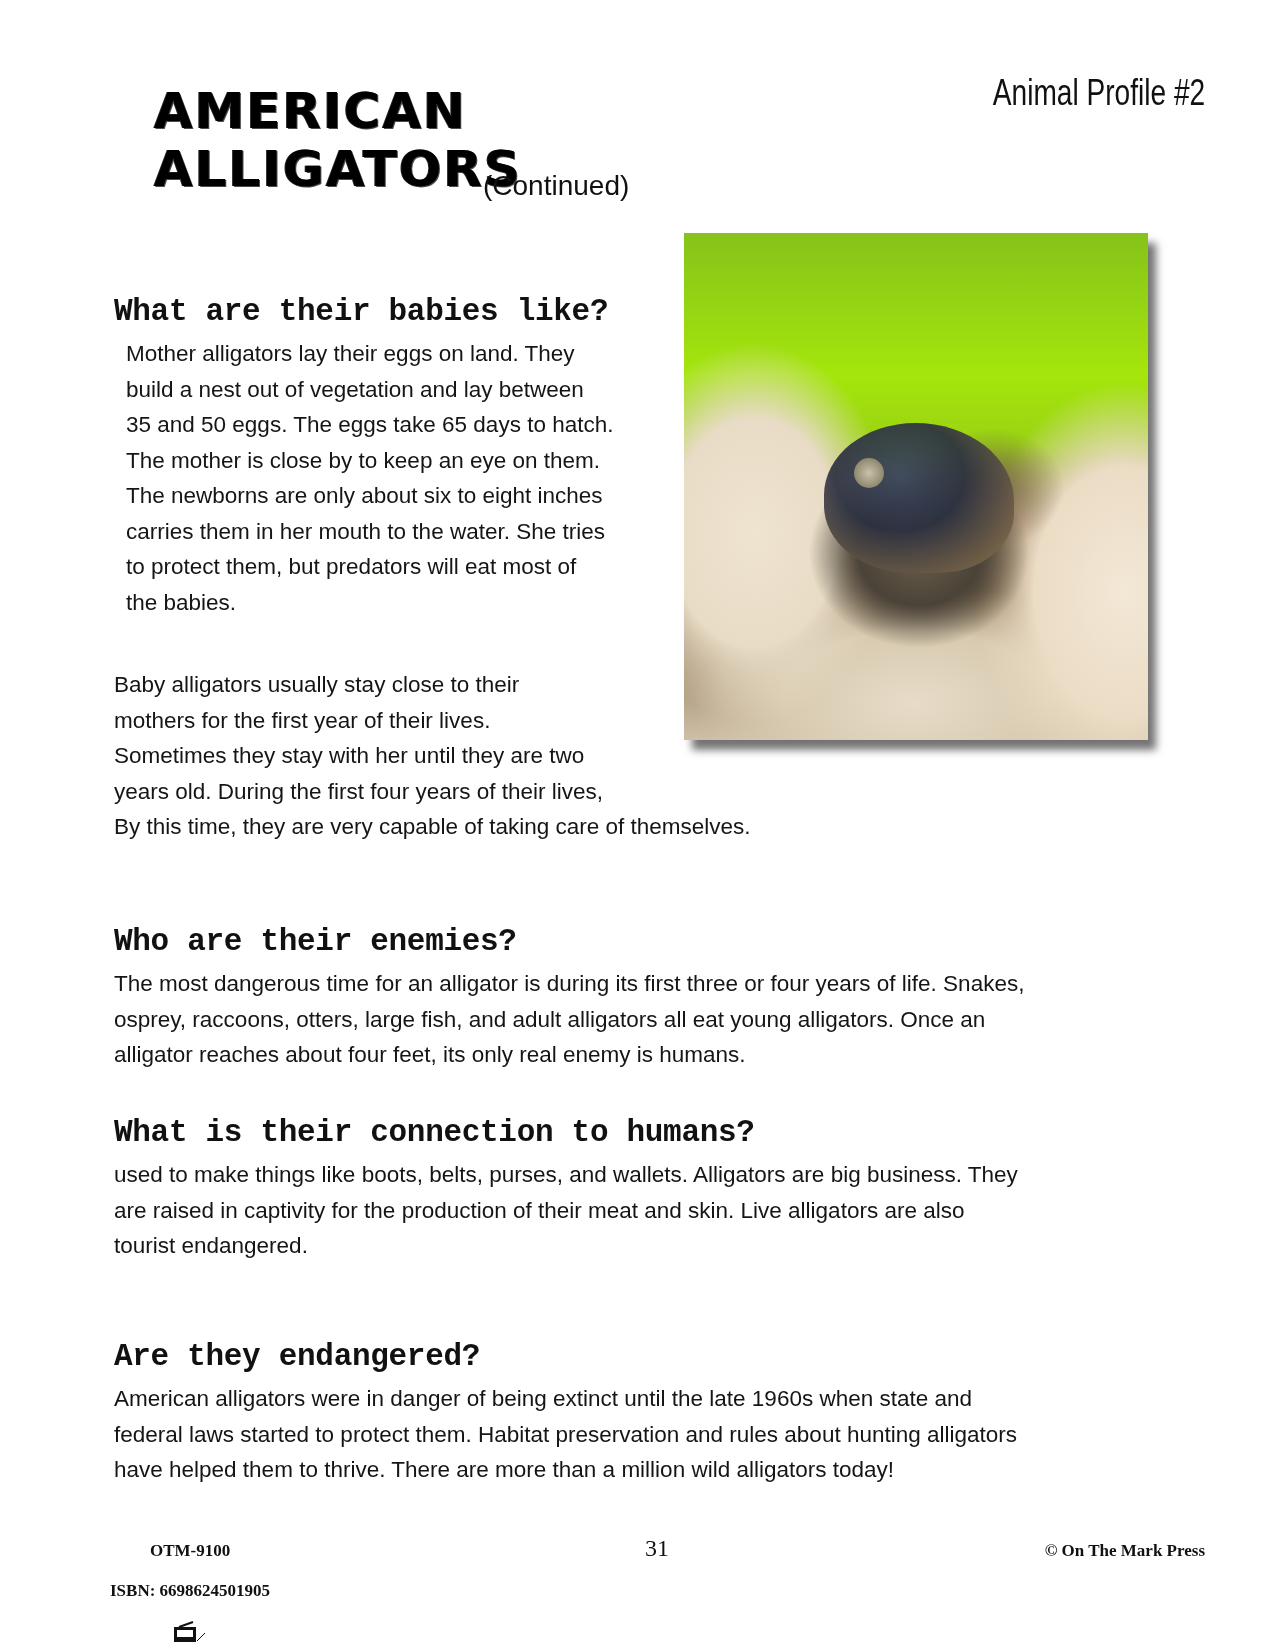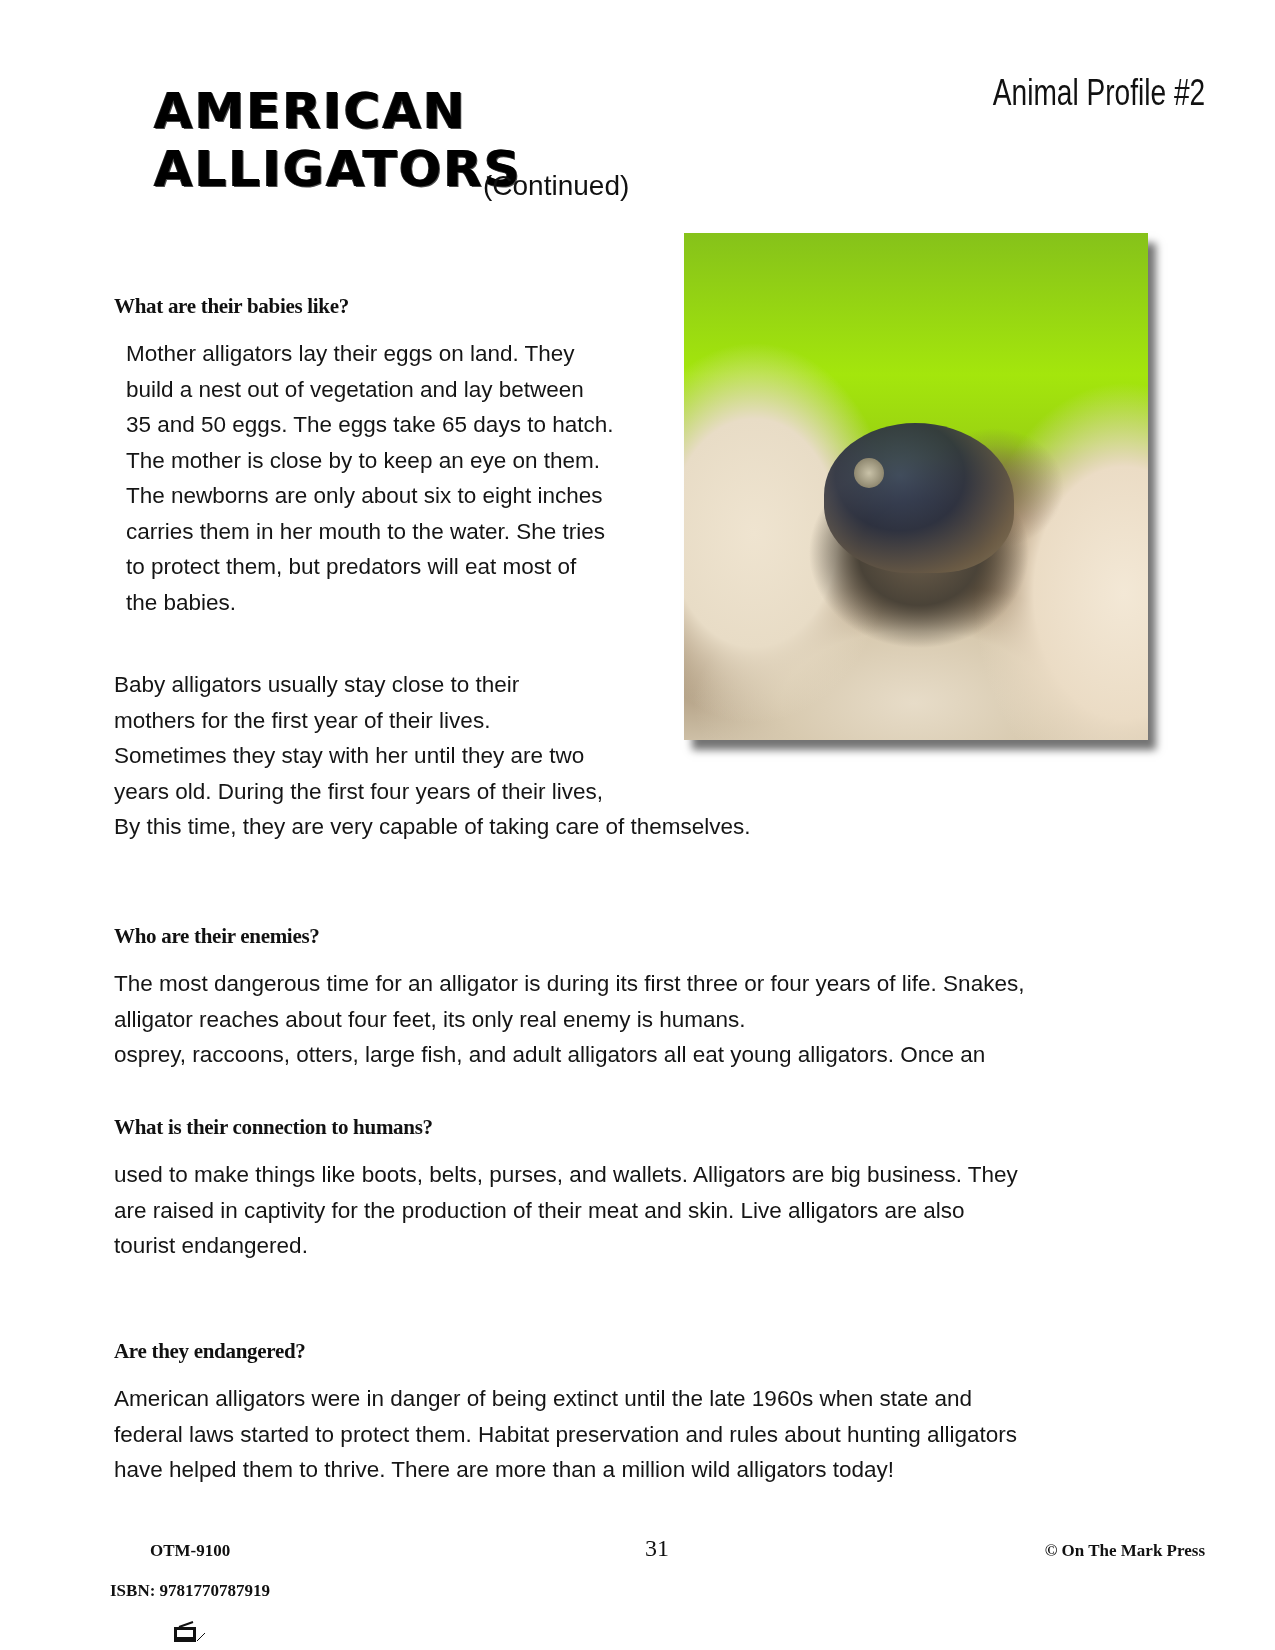--- a/index.html
+++ b/index.html
@@ -18,21 +18,21 @@
       radial-gradient(ellipse 110px 95px at 235px 320px, #6b5d4a 0%, #4a4338 55%, rgba(74,67,56,0) 100%),
       radial-gradient(ellipse 140px 190px at 70px 300px, #efe4d0 0%, #e8dcc6 60%, rgba(232,220,198,0) 100%),
       radial-gradient(ellipse 150px 210px at 440px 360px, #f3e8d6 0%, #ebdcc5 60%, rgba(235,220,197,0) 100%),
       radial-gradient(ellipse 220px 120px at 230px 470px, #e7dcc8 0%, #d8cab0 60%, rgba(216,202,176,0) 100%),
       linear-gradient(180deg, #86c21a 0%, #a4e60c 28%, #9ad212 42%, #8c6a3e 56%, #7c6040 70%, #cdbfa6 100%);
   }
   .photo .head { position: absolute; left: 140px; top: 190px; width: 190px; height: 150px; border-radius: 48% 52% 40% 45%;
     background: radial-gradient(ellipse at 40% 35%, #3c4860 0%, #2b3040 40%, #6b5b45 75%, #8a7a5a 100%); opacity: 0.92; }
   .photo .eye { position: absolute; left: 170px; top: 225px; width: 30px; height: 30px; border-radius: 50%; background: radial-gradient(circle, #c9c2a8 0%, #8f8870 70%, #2a2620 100%); }
 
-  .section-heading { position: absolute; left: 114px; font-family: Liberation Serif, serif; font-weight: bold; font-size: 21px; color: #111; letter-spacing: -0.3px; white-space: nowrap; }
+  .section-heading { position: absolute; left: 114px; font-family: Liberation Mono, monospace; font-weight: bold; font-size: 31px; color: #111; letter-spacing: -0.3px; white-space: nowrap; }
   .para { position: absolute; left: 114px; font-family: "Liberation Sans", sans-serif; font-size: 22.5px; line-height: 35.5px; color: #151515; }
   .para .line { display: block; white-space: nowrap; }
 
   .footer { position: absolute; top: 1535px; left: 110px; right: 70px; height: 30px; font-family: "Liberation Serif", serif; font-weight: bold; font-size: 17px; color: #111; }
   .footer .left { position: absolute; left: 0; top: 6px; display: flex; align-items: center; gap: 20px; flex-direction: column; }
   .footer .center { position: absolute; left: 535px; top: 0; font-size: 24px; font-weight: normal; }
   .footer .right { position: absolute; right: 0; top: 6px; }
   .book-icon { display: inline-block; width: 34px; height: 22px; position: relative; }
 </style>
 </head>
@@ -65,42 +65,42 @@
   <span class="line">Baby alligators usually stay close to their</span>
   <span class="line">mothers for the first year of their lives.</span>
   <span class="line">Sometimes they stay with her until they are two</span>
   <span class="line">years old. During the first four years of their lives,</span>
   <span class="line">By this time, they are very capable of taking care of themselves.</span>
 </div>
 
 <div class="section-heading" style="top:924px;">Who are their enemies?</div>
 <div class="para" style="top:966px;">
   <span class="line">The most dangerous time for an alligator is during its first three or four years of life. Snakes,</span>
+  <span class="line">osprey, raccoons, otters, large fish, and adult alligators all eat young alligators. Once an</span>
   <span class="line">alligator reaches about four feet, its only real enemy is humans.</span>
-  <span class="line">osprey, raccoons, otters, large fish, and adult alligators all eat young alligators. Once an</span>
 </div>
 
 <div class="section-heading" style="top:1115px;">What is their connection to humans?</div>
 <div class="para" style="top:1157px;">
   <span class="line">used to make things like boots, belts, purses, and wallets. Alligators are big business. They</span>
   <span class="line">are raised in captivity for the production of their meat and skin. Live alligators are also</span>
   <span class="line">tourist endangered.</span>
 </div>
 
 <div class="section-heading" style="top:1339px;">Are they endangered?</div>
 <div class="para" style="top:1381px;">
   <span class="line">American alligators were in danger of being extinct until the late 1960s when state and</span>
   <span class="line">federal laws started to protect them. Habitat preservation and rules about hunting alligators</span>
   <span class="line">have helped them to thrive. There are more than a million wild alligators today!</span>
 </div>
 
 <div class="footer">
   <div class="left">
     <span>OTM-9100</span>
-    <span>ISBN: 9781770787919</span>
+    <span>ISBN: 6698624501905</span>
     <span class="book-icon">
       <svg width="34" height="22" viewBox="0 0 34 22">
         <rect x="1" y="6" width="22" height="15" fill="#111"></rect>
         <rect x="4" y="9" width="16" height="7" fill="#fff"></rect>
         <line x1="6" y1="6" x2="20" y2="1" stroke="#111" stroke-width="2"></line>
         <line x1="24" y1="20" x2="32" y2="12" stroke="#111" stroke-width="1"></line>
       </svg>
     </span>
   </div>
   <div class="center">31</div>

